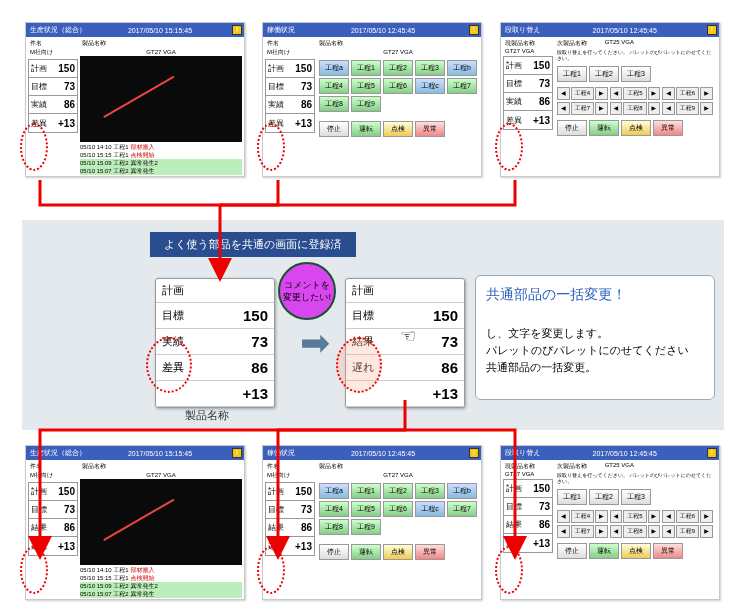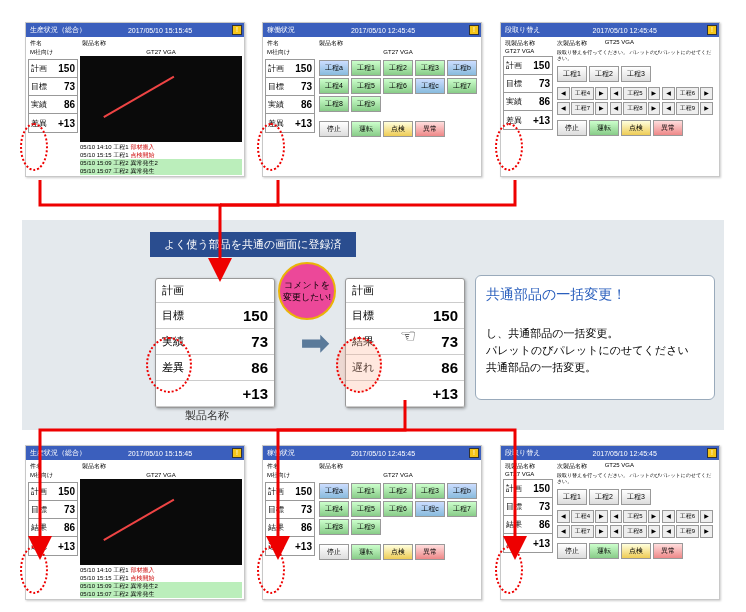--- a/index.html
+++ b/index.html
@@ -28,21 +28,21 @@
 .btns .b.red{background:linear-gradient(#fdd,#e88)}
 .btns .b.blu{background:linear-gradient(#cdf,#8bd)}
 .ctrl{display:flex;gap:1px;font-size:6px}
 .ctrl span{border:1px solid #999;padding:1px 3px;background:#eee}
 .circ{position:absolute;border:2px dotted #e00;border-radius:50%;pointer-events:none}
 .banner{position:absolute;left:150px;top:232px;background:#2a4d8f;color:#fff;font-size:11px;padding:5px 14px}
 .big{position:absolute;width:120px;background:#fff;border:1px solid #999;box-shadow:1px 1px 3px rgba(0,0,0,0.3);border-radius:3px}
 .big .row{display:flex;justify-content:space-between;padding:4px 6px;border-bottom:1px solid #ccc;font-size:11px;align-items:center}
 .big .row:last-child{border-bottom:none}
 .big .row .n{font-size:15px;font-weight:bold}
-.bubble{position:absolute;width:58px;height:58px;border:2px solid #eab308;border-radius:50%;background:#ec4899;display:flex;align-items:center;justify-content:center;font-size:9px;text-align:center;line-height:12px}
+.bubble{position:absolute;width:58px;height:58px;border:2px solid #14532d;border-radius:50%;background:#d946ef;display:flex;align-items:center;justify-content:center;font-size:9px;text-align:center;line-height:12px}
 .arrow-big{position:absolute;color:#5a7a9a;font-size:36px}
 .infobox{position:absolute;left:475px;top:275px;width:240px;height:125px;border:1px solid #9ab;border-radius:6px;background:#fff;padding:10px;font-size:11px;line-height:17px}
 .infobox .ttl{color:#2a5fbd;font-weight:normal;font-size:14px;margin-bottom:22px}
 .cap{position:absolute;font-size:11px;color:#333}
 svg.lines{position:absolute;left:0;top:0;pointer-events:none}
 .hand{position:absolute;font-size:18px;color:#333}
 </style>
 </head>
 <body>
 
@@ -295,21 +295,21 @@
  <div class="row">
       <span></span>
       <span class="n">+13</span>
     </div>
  <div class="circ" style="left:-10px;top:58px;width:46px;height:56px;background:rgba(255,180,150,0.3)"></div>
 </div>
 <div class="hand" style="left:400px;top:325px">☜</div>
 
 <div class="infobox">
  <div class="ttl">共通部品の一括変更！</div>
- <div>し、共通部品の一括変更。</div>
+ <div>し、文字を変更します。</div>
  <div>パレットのびパレットにのせてください</div>
  <div>共通部品の一括変更。</div>
 </div>
 
 <div class="mini" style="left:25px;top:445px">
  <div class="mini-head">
       <span class="t">生産状況（総合）</span>
       <span class="t">2017/05/10 15:15:45</span>
       <span class="alert">!</span>
     </div>

